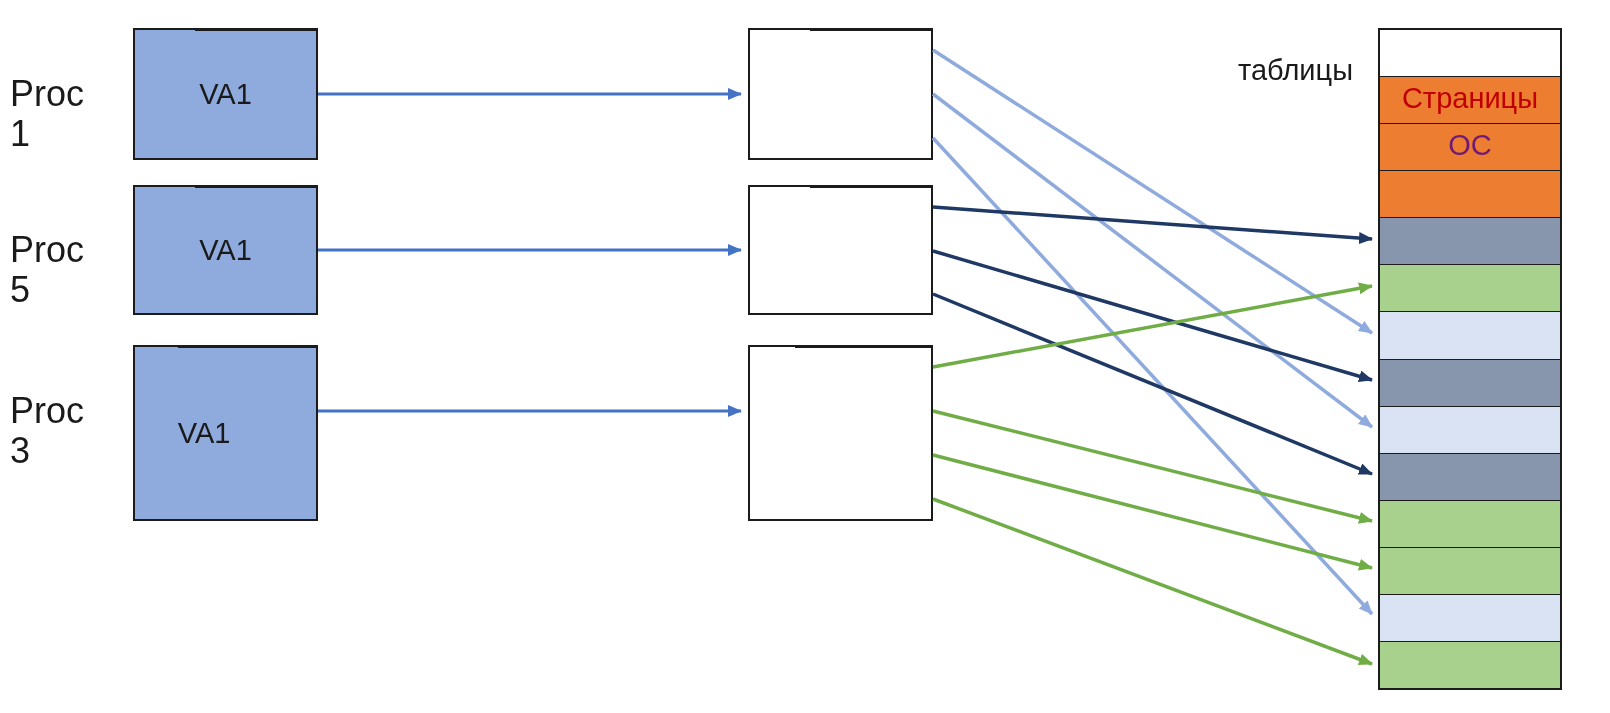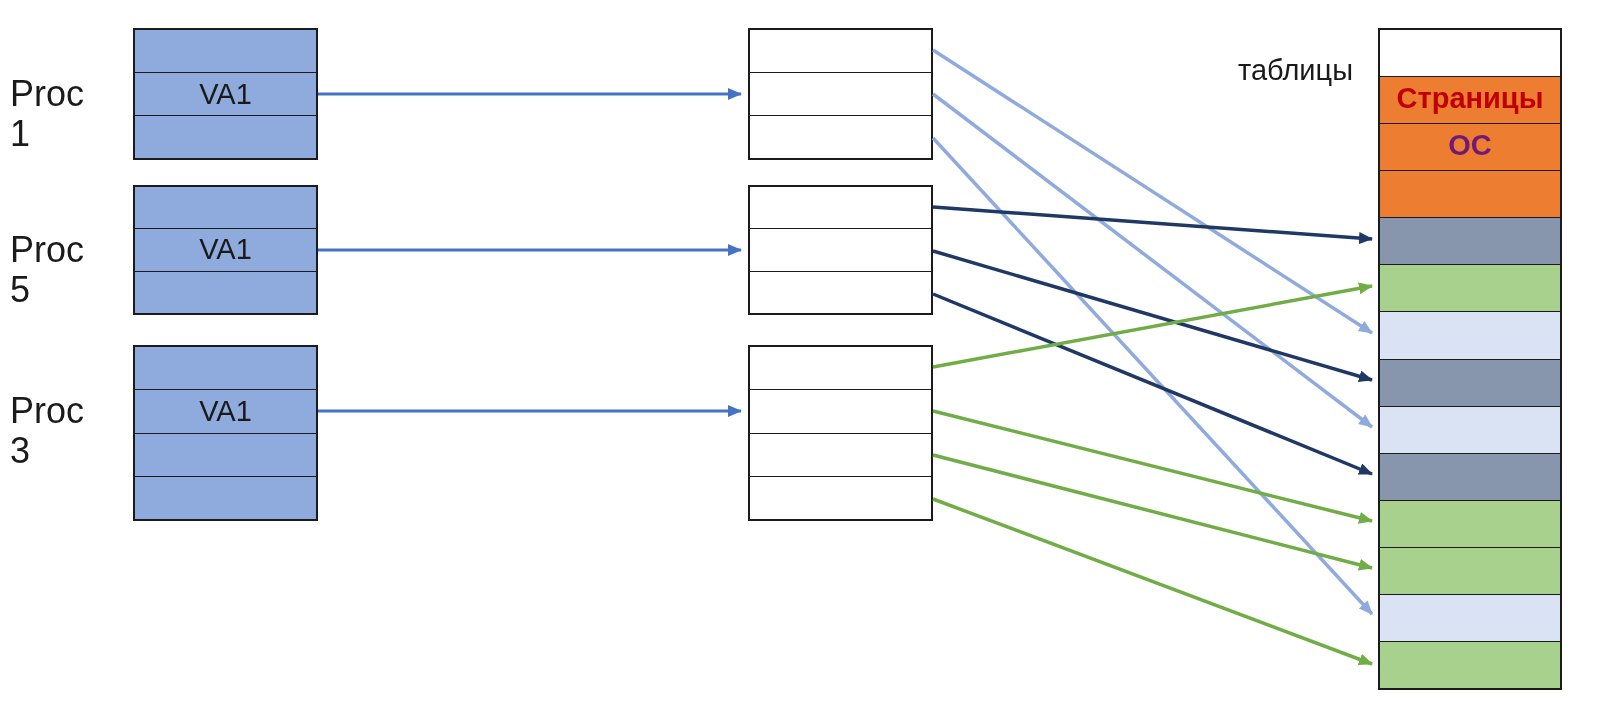--- a/index.html
+++ b/index.html
@@ -1,35 +1,35 @@
 <!DOCTYPE html>
 <html><head>
 <meta charset="utf-8">
 <style>
   html,body{margin:0;padding:0;background:#fff;}
   .canvas{
     position:relative;width:1610px;height:713px;background:#ffffff;
     font-family:"Liberation Sans",sans-serif;color:#1a1a1a;overflow:hidden;
   }
   .proc-label{position:absolute;left:10px;width:100px;font-size:36px;line-height:40px;}
-  .box{position:absolute;display:flex;flex-direction:column;border:2px solid #1b1b1b;box-sizing:border-box;}
+  .box{position:absolute;display:flex;flex-direction:row;border:2px solid #1b1b1b;box-sizing:border-box;}
   .proc-box{background:#8faadc;}
   .page-table{background:#ffffff;}
   .box .cell{flex:1 1 0;border-top:1.5px solid #1b1b1b;display:flex;align-items:center;justify-content:center;font-size:29px;}
   .box .cell:first-child{border-top:none;}
   #phys-col{
     position:absolute;left:1378px;top:28px;width:184px;height:662px;
     border:2px solid #1b1b1b;box-sizing:border-box;display:flex;flex-direction:column;
   }
   .mem-row{flex:1 1 0;border-top:1px solid #1b1b1b;}
   .mem-row:first-child{border-top:none;}
   .os-label{
     position:absolute;left:1378px;width:184px;height:47px;
     display:flex;align-items:center;justify-content:center;
-    font-weight:bold;font-size:29px;color:#c00000;
+    font-weight:normal;font-size:29px;color:#c00000;
   }
   .side-label{position:absolute;font-size:29px;line-height:42px;}
   #pt-label{left:505px;top:126px;width:228px;text-align:center;}
   #pm-label{left:1095px;top:50px;width:258px;text-align:right;line-height:40px;}
   #arrows-svg{position:absolute;left:0;top:0;pointer-events:none;}
 </style>
 </head>
 <body>
 
 <div class="canvas">

